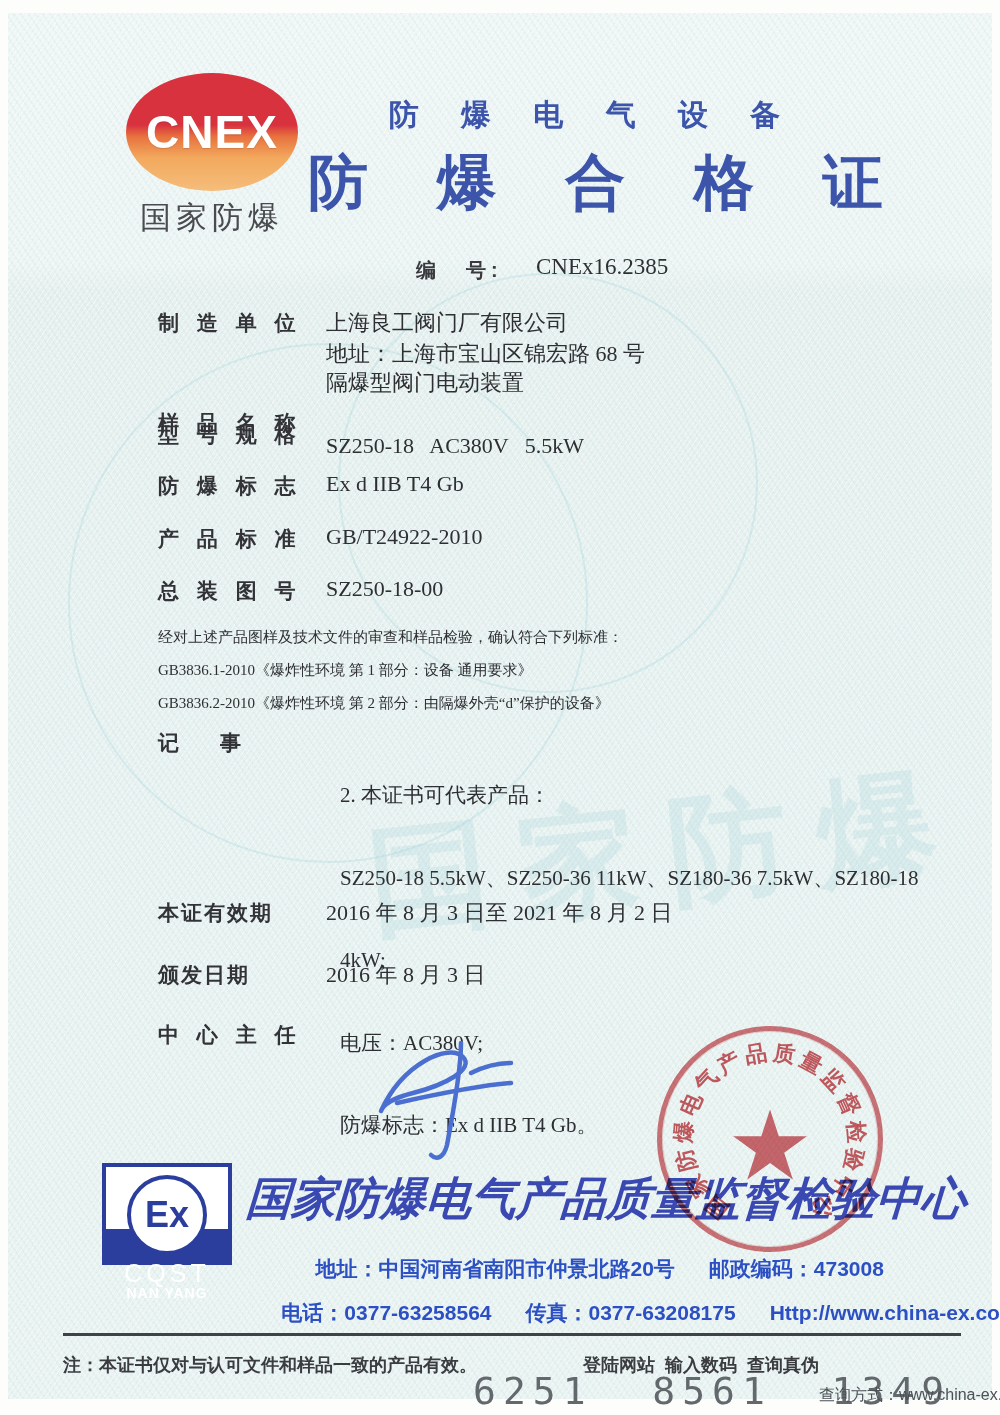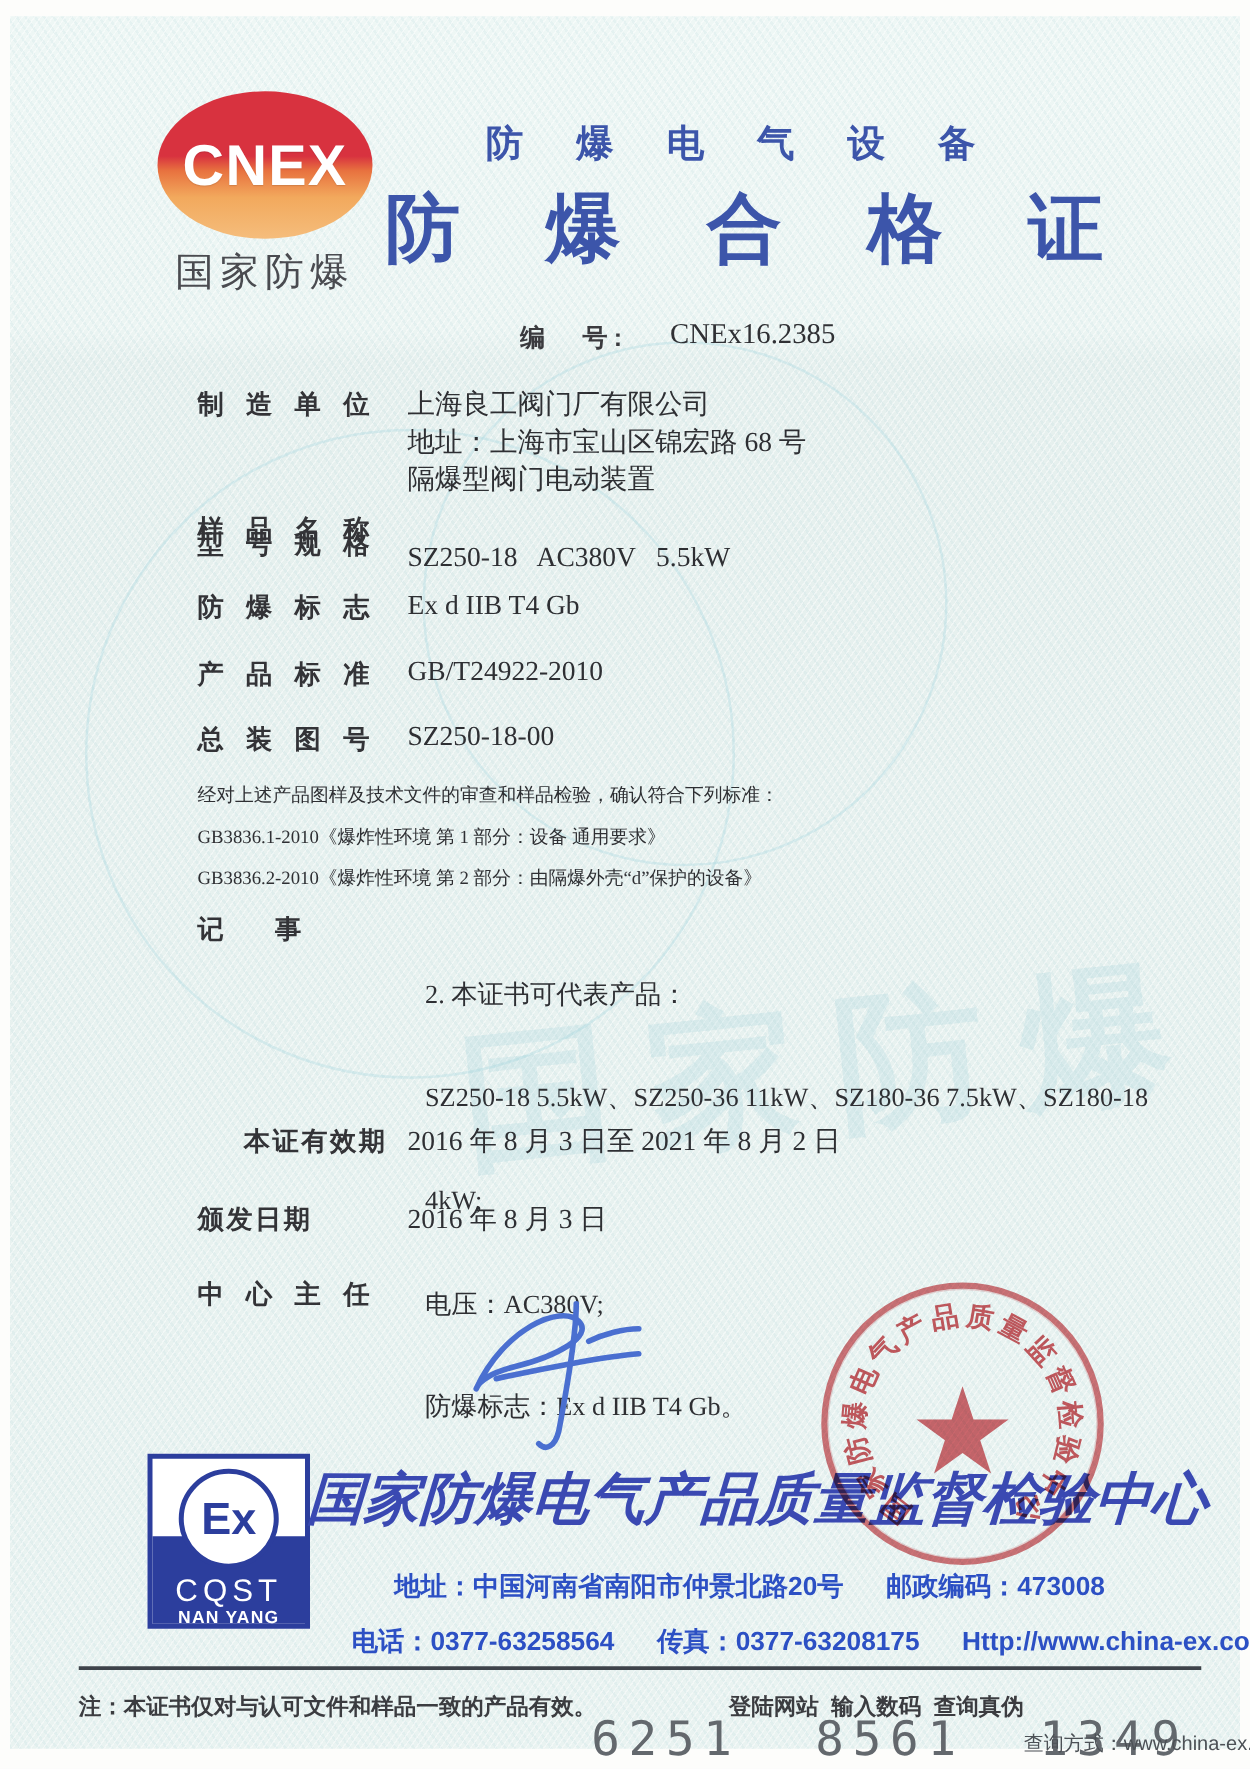--- a/index.html
+++ b/index.html
@@ -78,21 +78,21 @@
   }
   .stamp-arc { position:absolute; inset:0; }
   .stamp-arc span {
     position:absolute; left:50%; top:50%; width:26px; height:26px; margin:-13px;
     display:flex; align-items:center; justify-content:center;
     font-size:22px; font-weight:bold; color:rgba(200,68,75,0.88);
     font-family:"DejaVu Sans", sans-serif;
   }
 
   
-  .ex-logo { left:110px; top:1150px; width:130px; height:140px; border:4px solid #2c3e9d; background:#fff; z-index:1; }
+  .ex-logo { left:94px; top:1150px; width:130px; height:102px; border:4px solid #2c3e9d; background:#fff; z-index:1; }
   .ex-band { position:absolute; left:0; right:0; top:62px; bottom:0; background:#2c3e9d; }
   .ex-circle {
     position:absolute; left:50%; top:8px; width:80px; height:80px; margin-left:-40px;
     background:#fff; border:4px solid #2c3e9d; border-radius:50%;
     display:flex; align-items:center; justify-content:center; z-index:2;
   }
   .ex-circle .ex-word { font-size:36px; font-weight:bold; color:#2c3e9d; }
   .ex-cqst { position:absolute; left:0; right:0; top:92px; text-align:center; color:#fff; font-size:25px; letter-spacing:4px; z-index:3; }
   .ex-ny   { position:absolute; left:0; right:0; top:118px; text-align:center; color:#fff; font-size:14px; letter-spacing:1px; font-weight:bold; z-index:3; }
 
@@ -162,21 +162,21 @@
 
   <div class="abs flabel" style="top:716px; letter-spacing:10px;">记　事</div>
   <div class="abs notes-lines">
     <div>2. 本证书可代表产品：</div>
     <div>SZ250-18 5.5kW、SZ250-36 11kW、SZ180-36 7.5kW、SZ180-18</div>
     <div>4kW;</div>
     <div>电压：AC380V;</div>
     <div>防爆标志：Ex d IIB T4 Gb。</div>
   </div>
 
-  <div class="abs flabel" style="top:886px; letter-spacing:2px;margin-left:37px;">本证有效期</div>
+  <div class="abs flabel" style="top:886px; letter-spacing:2px;">本证有效期</div>
   <div class="abs fvalue" style="top:885px;">2016 年 8 月 3 日至 2021 年 8 月 2 日</div>
 
   <div class="abs flabel" style="top:948px; letter-spacing:2px;">颁发日期</div>
   <div class="abs fvalue" style="top:947px;">2016 年 8 月 3 日</div>
 
   <div class="abs flabel" style="top:1008px;">中 心 主 任</div>
 
   <svg class="abs signature" viewBox="0 0 190 135">
     <g fill="none" stroke="#4a6fd0" stroke-width="4.5" stroke-linecap="round" stroke-linejoin="round">
       <path d="M28,78 C50,30 96,10 110,24 C122,36 92,52 60,60 C40,65 30,72 28,78"></path>

